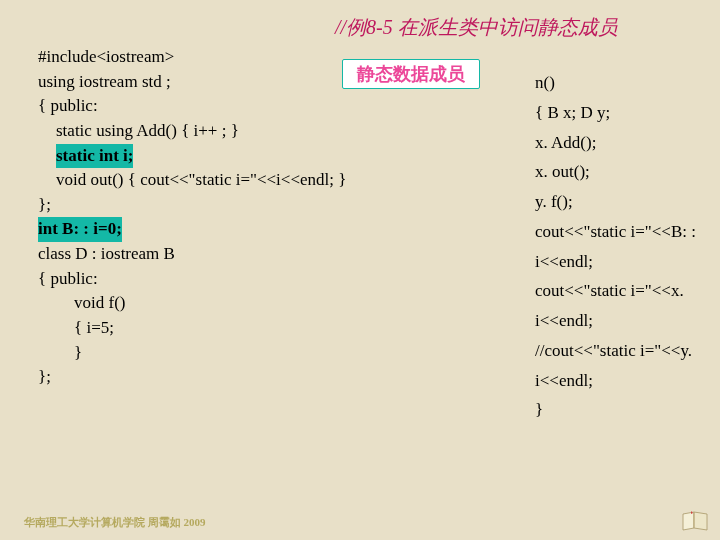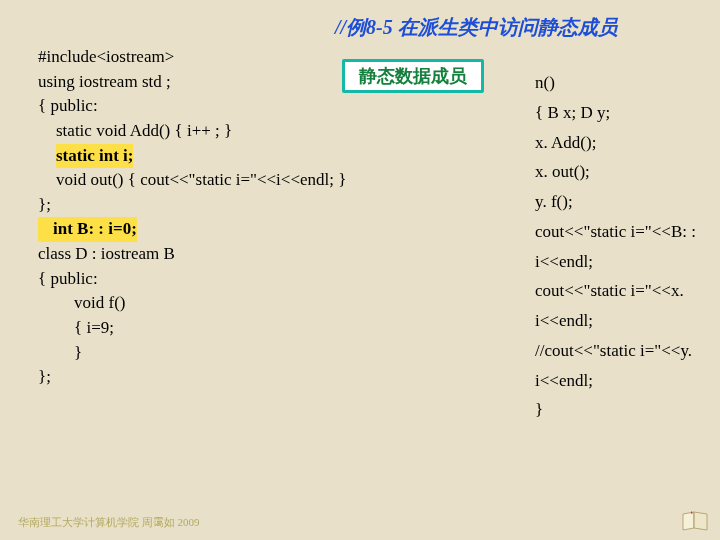--- a/index.html
+++ b/index.html
@@ -12,22 +12,22 @@
     font-size: 17px;
     color: #000;
     position: relative;
     overflow: hidden;
   }
   .title {
     position: absolute;
     top: 14px;
     left: 335px;
     font-style: italic;
-    font-weight: bold;
-    color: #1d4ed8;
+    font-weight: normal;
+    color: #be185d;
     font-size: 20px;
   }
   .left-col {
     position: absolute;
     top: 25px;
     left: 38px;
     line-height: 1.45;
     width: 420px;
     margin-top: 20px;
   }
@@ -35,40 +35,41 @@
     position: absolute;
     top: 68px;
     left: 535px;
     line-height: 1.75;
   }
   .callout {
     position: absolute;
     top: 59px;
     left: 342px;
     background: #fff;
-    border: 3px solid #14b8a6;
+    border: 1px solid #14b8a6;
     padding: 2px 14px;
     font-family: "SimSun","Songti SC",serif;
     font-size: 18px;
     font-weight: bold;
-    color: #15803d;
+    color: #ec4899;
     border-radius: 2px;
   }
   .hl {
-    background: #fde047;
+    background: #14b8a6;
     display: inline-block;
     text-align: right;
   }
   .footer {
     position: absolute;
     bottom: 10px;
-    left: 18px;
+    left: 24px;
     font-size: 11px;
     color: #b5a95f;
     font-family: "SimSun",serif;
+    font-weight: bold;
   }
   .book-icon {
     position: absolute;
     bottom: 8px;
     right: 12px;
     width: 26px;
     height: 22px;
   }
   .indent1 { padding-left: 18px; }
   .indent2 { padding-left: 36px; }
@@ -78,29 +79,29 @@
 <body>
 
 <div class="title">//例8-5  在派生类中访问静态成员</div>
 
 <div class="callout">静态数据成员</div>
 
 <div class="left-col">
   <div>#include&lt;iostream&gt;</div>
   <div>using iostream std ;</div>
   <div>{ public:</div>
-  <div class="indent1">static void Add() { i++ ; }</div>
+  <div class="indent1">static using Add() { i++ ; }</div>
   <div class="indent1"><span class="hl" style="font-weight:bold;">static int i;</span></div>
   <div class="indent1">void out() { cout&lt;&lt;"static i="&lt;&lt;i&lt;&lt;endl; }</div>
   <div>};</div>
-  <div><span class="hl" style="font-weight:bold;padding-left:15px;">int B: : i=0;</span></div>
+  <div><span class="hl" style="font-weight:bold;">int B: : i=0;</span></div>
   <div>class D : iostream B</div>
   <div>{ public:</div>
   <div class="indent2">void f()</div>
-  <div class="indent2">{ i=9;</div>
+  <div class="indent2">{ i=5;</div>
   <div class="indent2">}</div>
   <div>};</div>
 </div>
 
 <div class="right-col">
   <div>n()</div>
   <div>{ B x;  D y;</div>
   <div>x. Add();</div>
   <div>x. out();</div>
   <div>y. f();</div>

